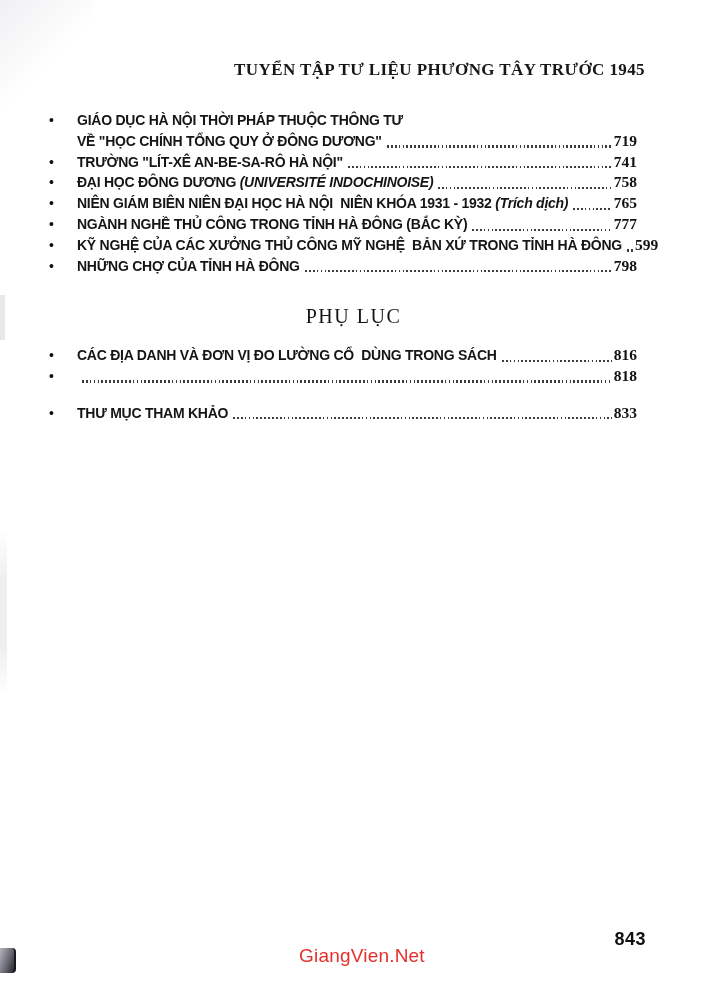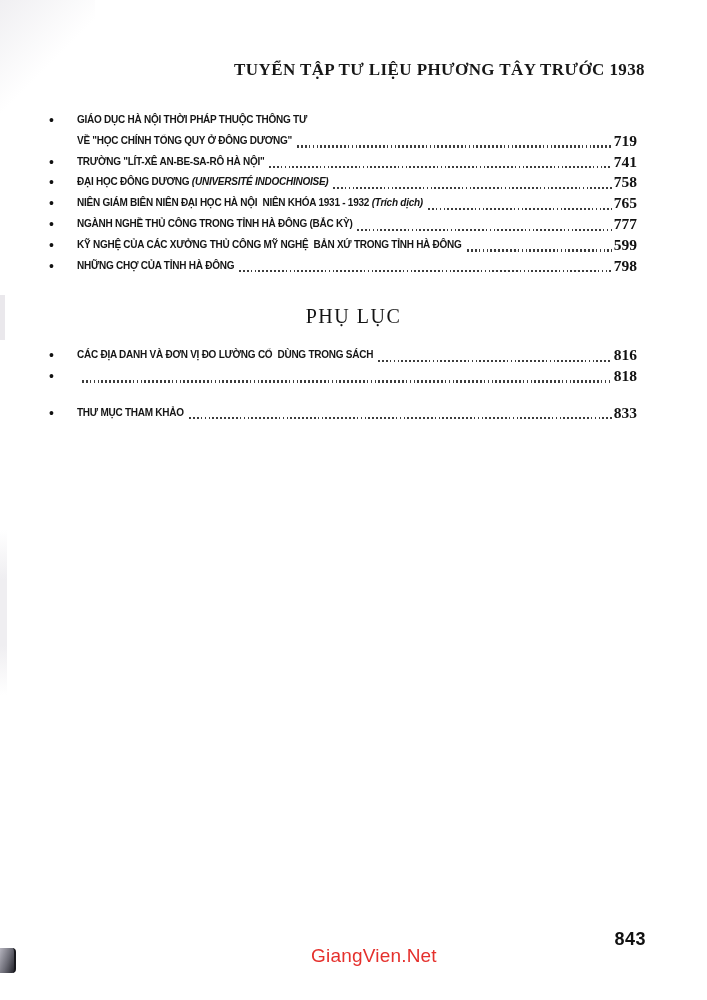--- a/index.html
+++ b/index.html
@@ -43,21 +43,21 @@
     width: 28px;
     padding-left: 5px;
     align-self: center;
     font-size: 14px;
     line-height: 20.8px;
     color: #111;
   }
   .title {
     flex: none;
     font-weight: bold;
-    font-size: 10px;
+    font-size: 14px;
     line-height: 20.8px;
     letter-spacing: -0.25px;
     color: #151515;
   }
   .title em { font-style: italic; }
   .leader {
     flex: 1 1 auto;
     min-width: 6px;
     height: 2.2px;
     margin: 0 2px 4px 5px;
@@ -123,21 +123,21 @@
     border-right: 2.5px solid #17171c;
     border-radius: 0 4px 4px 0;
     filter: blur(0.4px);
   }
 </style>
 </head>
 <body>
 
 <div class="page">
 
-  <div class="page-header">TUYỂN TẬP TƯ LIỆU PHƯƠNG TÂY TRƯỚC 1938</div>
+  <div class="page-header">TUYỂN TẬP TƯ LIỆU PHƯƠNG TÂY TRƯỚC 1945</div>
 
   <div class="toc-list toc-main">
       <div class="toc-item">
         <div class="toc-row">
           <span class="bullet">•</span>
           <span class="title">GIÁO DỤC HÀ NỘI THỜI PHÁP THUỘC THÔNG TƯ</span>
         </div>
         <div class="toc-row">
           <span class="bullet"></span>
           <span class="title">VỀ "HỌC CHÍNH TỔNG QUY Ở ĐÔNG DƯƠNG"</span>
@@ -218,20 +218,20 @@
           <span class="bullet">•</span>
           <span class="title">THƯ MỤC THAM KHẢO</span>
           <span class="leader"></span>
           <span class="pageno">833</span>
         </div>
       </div>
     </div>
 
   <div class="footer-pageno">843</div>
 
-  <div class="watermark" style="color: rgb(229, 48, 44); margin-left: 12px;">GiangVien.Net</div>
+  <div class="watermark" style="color: rgb(229, 48, 44);">GiangVien.Net</div>
 
   <div class="artifact artifact-corner-top"></div>
   <div class="artifact artifact-edge-1"></div>
   <div class="artifact artifact-edge-2"></div>
   <div class="artifact artifact-corner-blob"></div>
 
 </div>
 
 </body></html>

